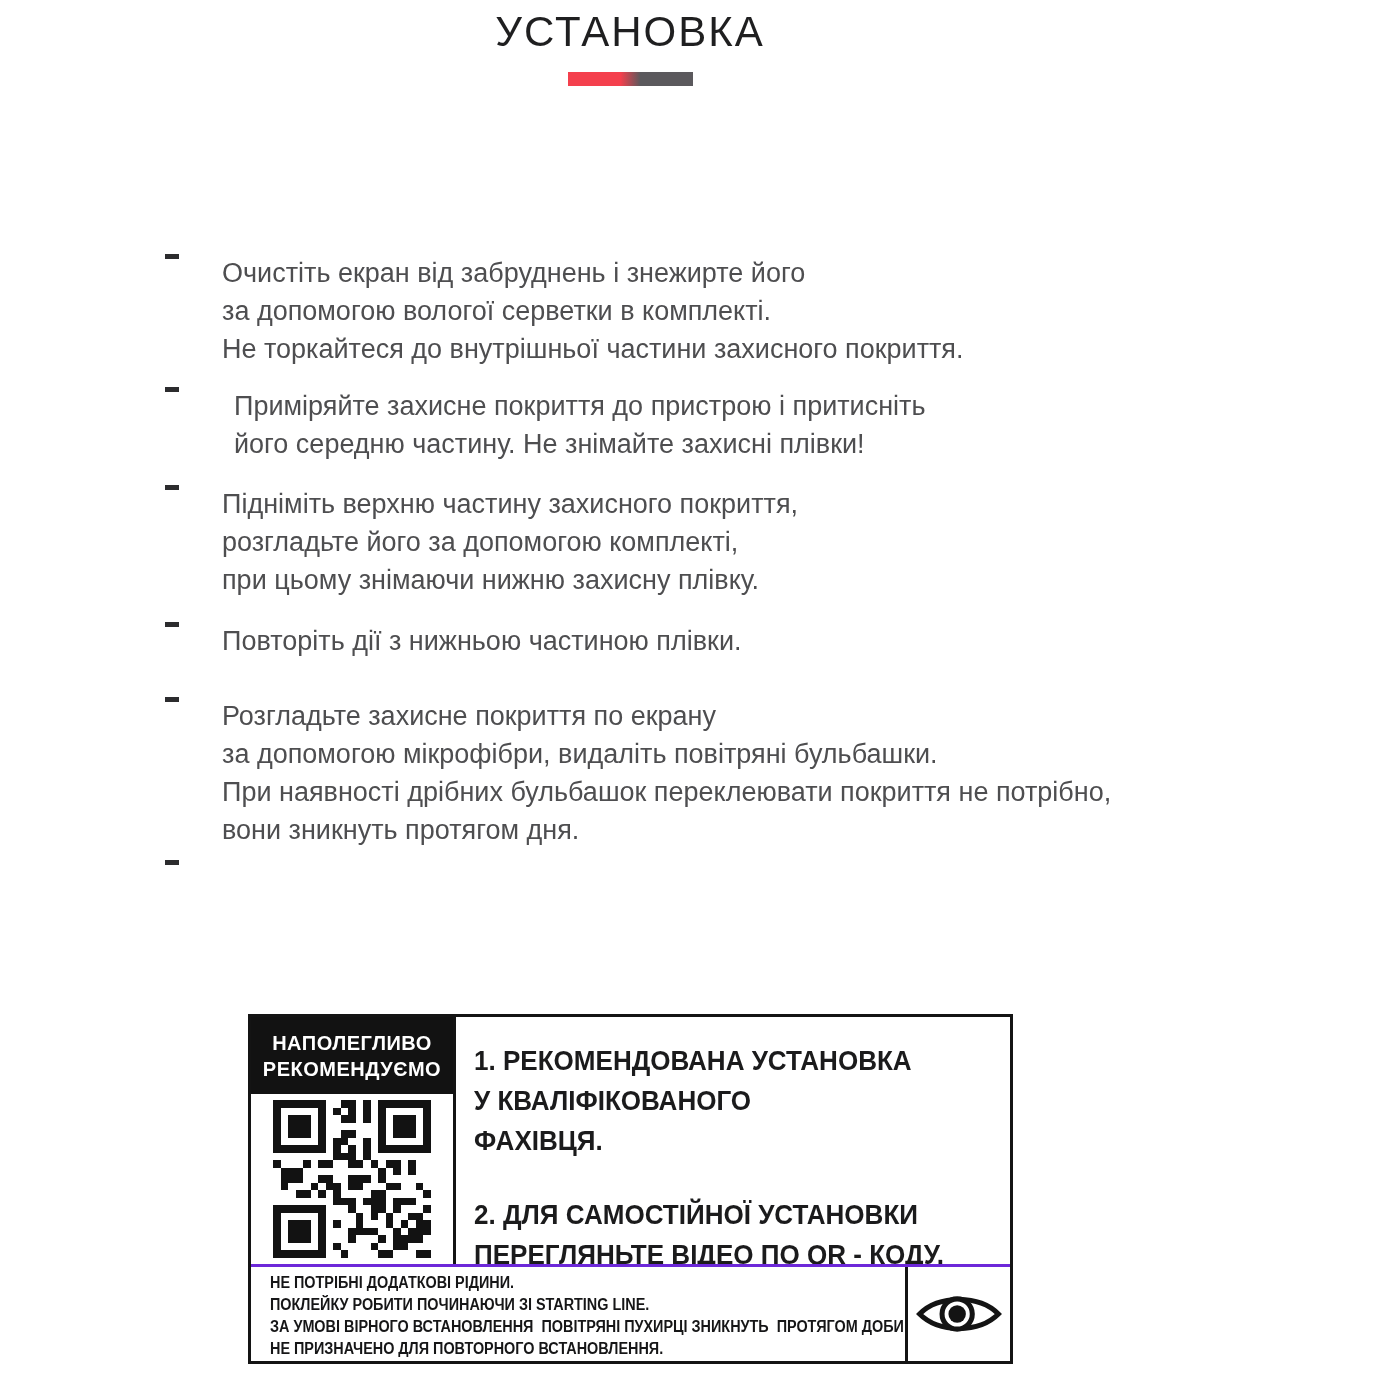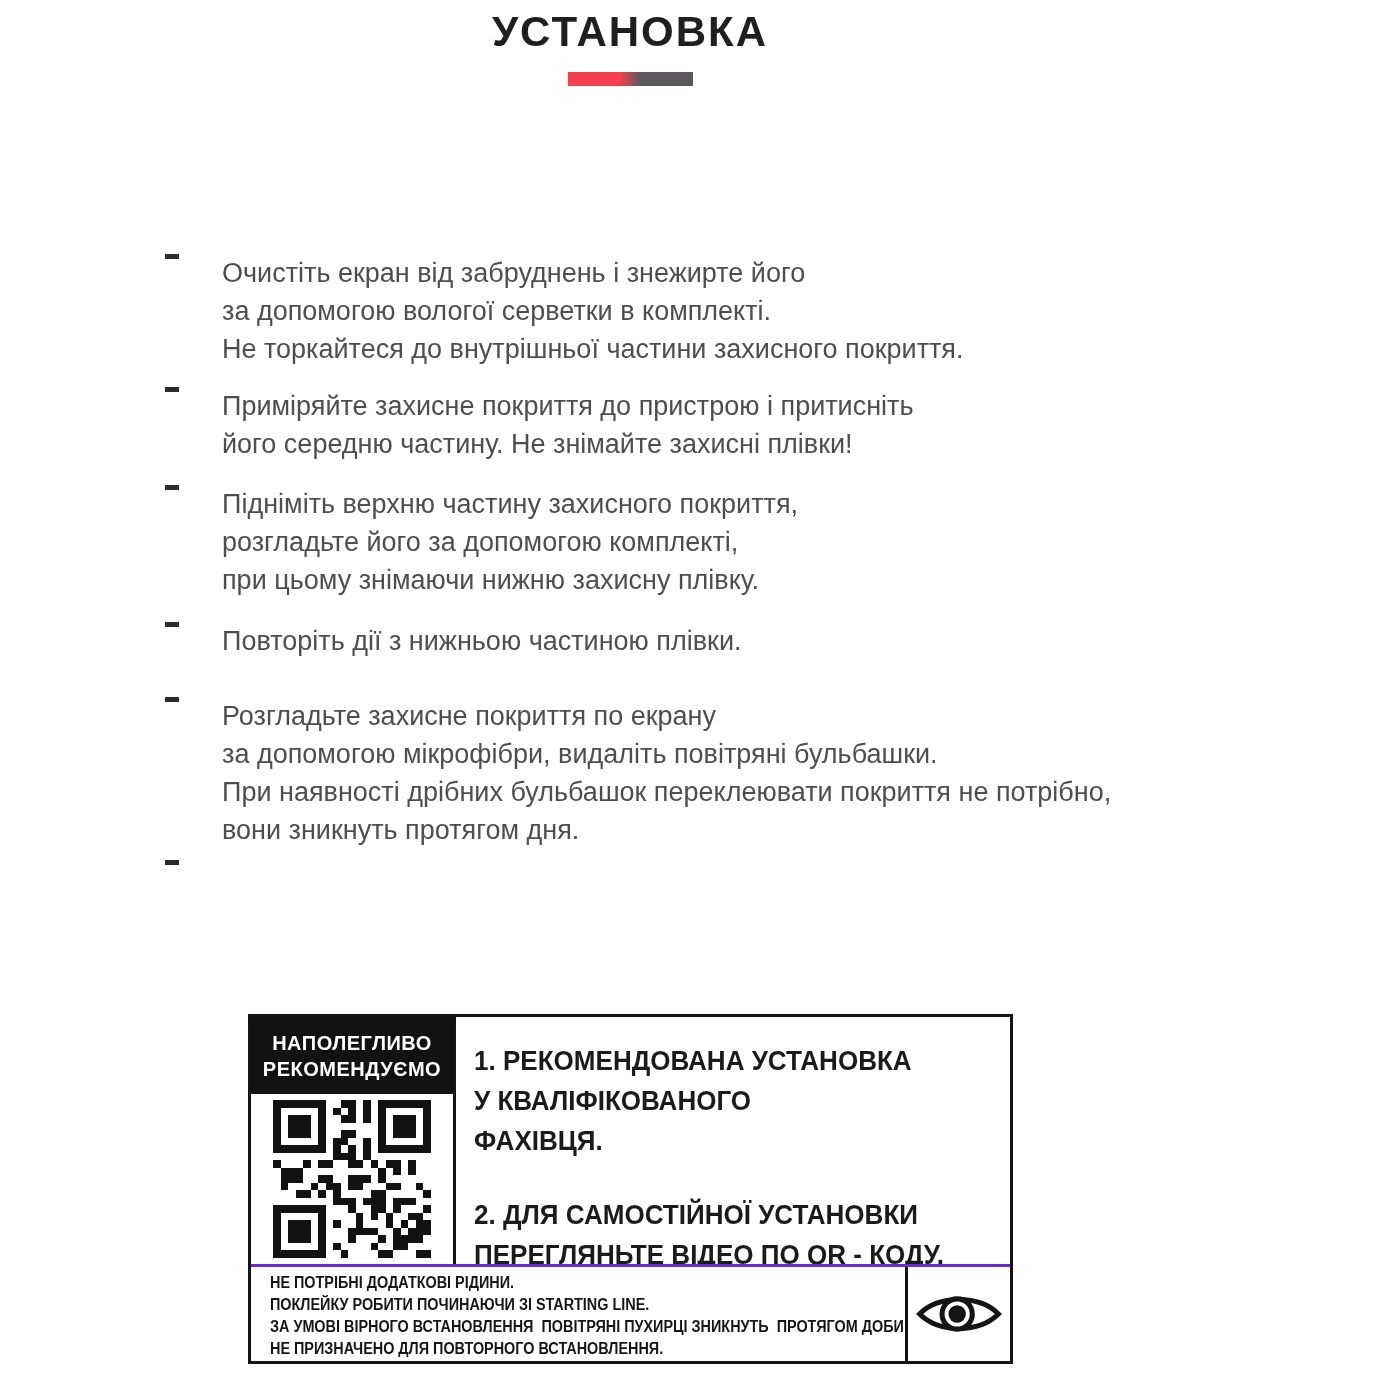--- a/index.html
+++ b/index.html
@@ -10,37 +10,37 @@
     font-family: "Liberation Sans", sans-serif;
     overflow: hidden;
   }
   .content { width: 1260px; }
 
   
   .page-title {
     margin: 0; padding-top: 8px;
     text-align: center;
     font-size: 42px; line-height: 48px;
-    font-weight: 700; letter-spacing: 2px;
+    font-weight: 400; letter-spacing: 2px;
     color: #1f1f20;
   }
   .title-divider {
     width: 125px; height: 14px;
     margin: 16px auto 0;
     background: linear-gradient(90deg, #f4404d 0%, #f4404d 42%, #5b595d 58%, #5b595d 100%);
   }
 
   
   .steps {
     list-style: none;
     margin: 168px 0 0 165px; padding: 0;
   }
   .step { display: flex; align-items: flex-start; }
   .step:nth-child(1) { margin-bottom: 19px; }
-  .step:nth-child(2) { margin-bottom: 22px; }
+  .step:nth-child(2) { margin-bottom: 22px; gap: 12px; }
   .step:nth-child(3) { margin-bottom: 23px; }
   .step:nth-child(4) { margin-bottom: 37px; }
   .step:nth-child(5) { margin-bottom: 11px; }
   .dash {
     flex: 0 0 14px; height: 5px;
     background: #2c2c2e;
     margin-right: 43px;
   }
   .step-text {
     margin: 0;

